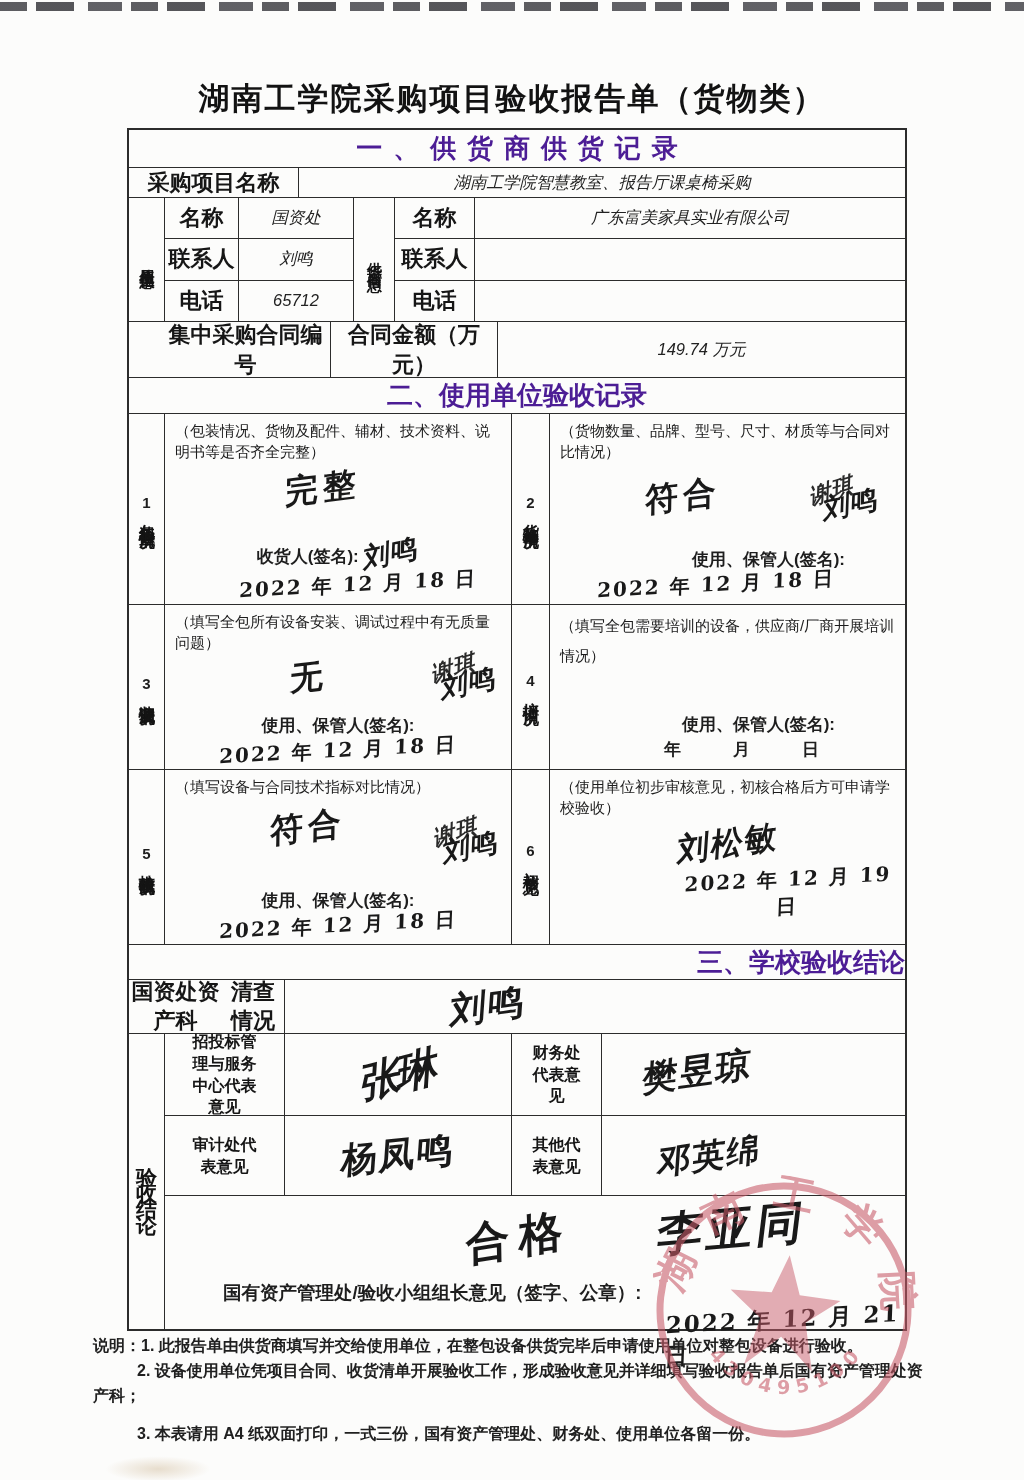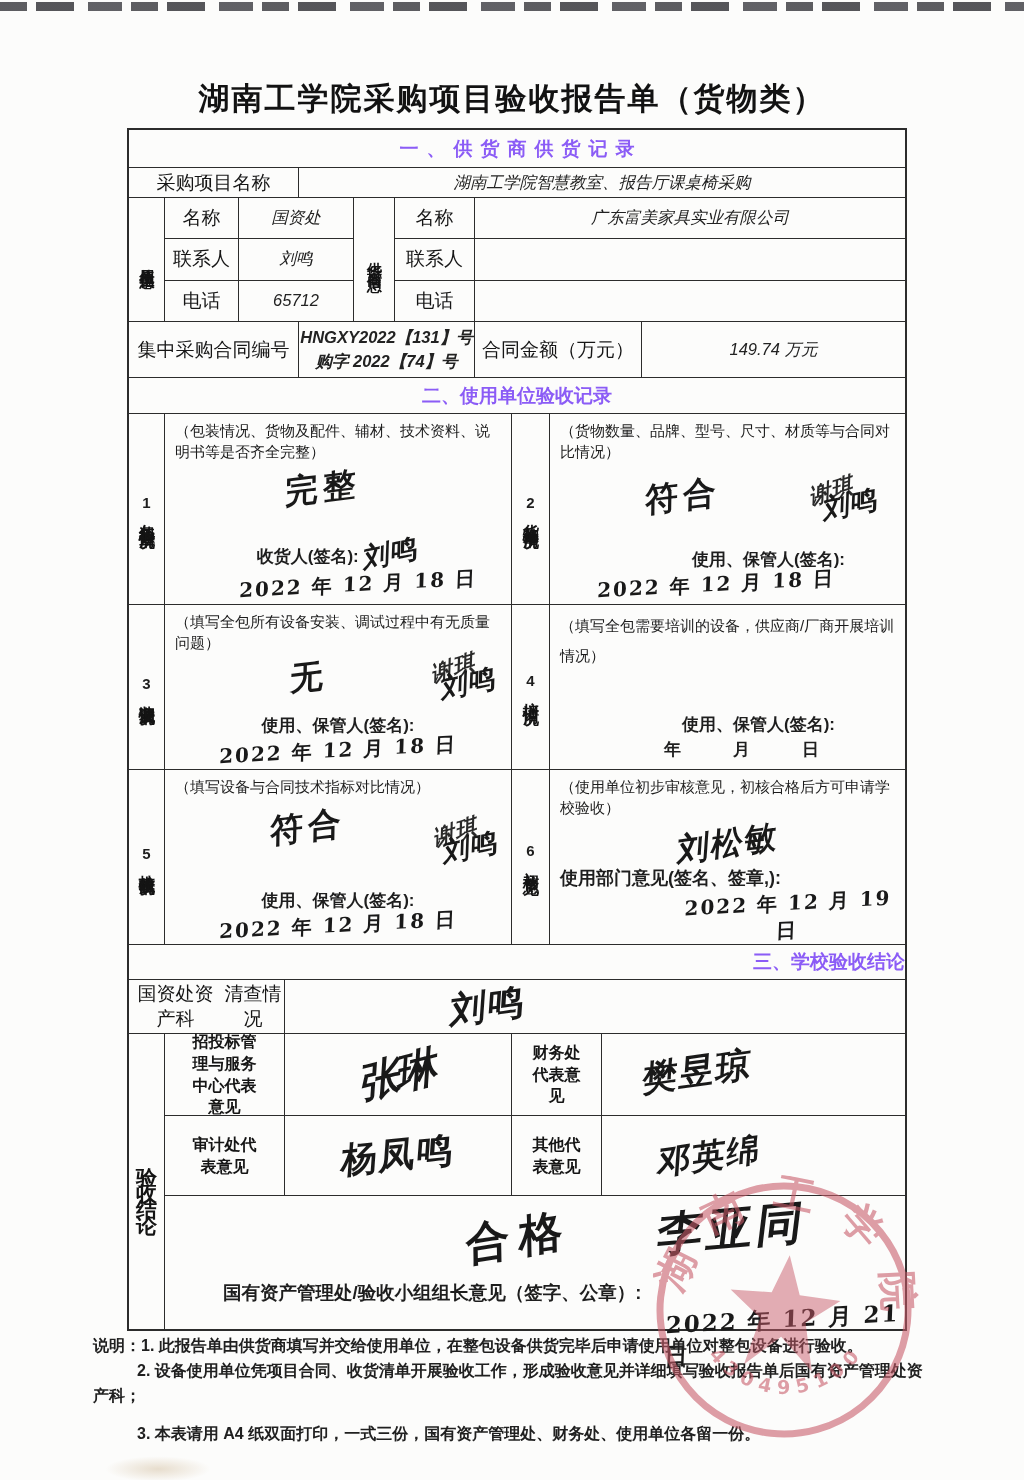--- a/index.html
+++ b/index.html
@@ -13,23 +13,23 @@
   
   .doc-title{position:absolute;top:78px;left:0;width:100%;text-align:center;
     font-size:31px;font-weight:700;letter-spacing:2px;color:#121212;}
   
   .tbl{position:absolute;left:127px;top:128px;width:776px;border:2.5px solid #2c2c2c;box-sizing:content-box;}
   .tr{display:flex;border-bottom:1.6px solid #2c2c2c;box-sizing:border-box;}
   .tr.last{border-bottom:none;}
   .td{border-right:1.6px solid #2c2c2c;box-sizing:border-box;position:relative;}
   .td.last{border-right:none;}
   .center{display:flex;align-items:center;justify-content:center;text-align:center;}
-  .sec-head{font-size:19px;font-weight:700;color:#8b5cf6;}
+  .sec-head{font-size:26px;font-weight:700;color:#4c1d95;}
   .ls-wide{letter-spacing:.42em;text-indent:.42em;}
-  .lbl{font-weight:400;font-size:19px;color:#161616;}
+  .lbl{font-weight:700;font-size:22px;color:#161616;}
   .val{font-size:16.5px;color:#222;font-style:italic;}
   .vert{writing-mode:vertical-rl;text-orientation:upright;font-weight:700;color:#141414;}
   .vcell{display:flex;flex-direction:column;align-items:center;justify-content:center;}
   .vnum{font-weight:700;font-size:15px;line-height:1.1;}
   .hint{font-size:15px;line-height:1.4;color:#1c1c1c;padding:6px 8px 0 10px;}
   .hint.tall{line-height:2.0;}
   
   .hw{display:inline-block;font-family:"DejaVu Serif",serif;font-weight:700;color:#191919;}
   .hw.result{font-size:33px;letter-spacing:5px;transform:rotate(-7deg) skewX(-8deg);}
   .hw.sig{font-size:27px;letter-spacing:1px;transform:rotate(-12deg) skewX(-14deg);}
@@ -128,27 +128,23 @@
           <div class="td center" style="width:80px;">
               <span class="lbl">电话</span>
             </div>
           <div class="td last center" style="flex:1;">
               <span class="val"></span>
             </div>
         </div>
       </div>
     </div>
 
-    <div class="tr" style="height:56px;">
+    <div class="tr" style="height:56px;padding-left:32px;">
       <div class="td center" style="width:170px;">
         <span class="lbl">集中采购合同编号</span>
-      </div>
-      <div class="td center" style="width:176px;flex-direction:column;line-height:1.45;">
-        <span class="val" style="font-weight:600;">HNGXY2022【131】号</span>
-        <span class="val" style="font-weight:600;">购字 2022【74】号</span>
       </div>
       <div class="td center" style="width:167px;">
         <span class="lbl">合同金额（万元）</span>
       </div>
       <div class="td last center" style="flex:1;">
         <span class="val">149.74 万元</span>
       </div>
     </div>
 
     <div class="tr center" style="height:36px;">
@@ -249,23 +245,20 @@
         </div>
       </div>
       <div class="td vcell" style="width:38px;">
         <span class="vnum">6</span>
         <span class="vert" style="font-size:16px;letter-spacing:3px;">初核意见</span>
       </div>
       <div class="td last block-content" style="flex:1;">
         <div class="hint">（使用单位初步审核意见，初核合格后方可申请学校验收）</div>
         <div style="text-align:center;margin-top:4px;">
           <span class="hw bigsig" style="font-size:32px;">刘松敏</span>
-        </div>
-        <div style="margin-top:auto;text-align:left;padding-left:10px;">
-          <span class="signlabel" style="font-size:18px;">使用部门意见(签名、签章,):</span>
         </div>
         <div style="text-align:center;padding:0 0 6px 120px;">
           <span class="hw date">2022 年 12 月 19 日</span>
         </div>
       </div>
     </div>
 
     <div class="tr center" style="height:35px;justify-content:flex-end;">
       <span class="sec-head">三、学校验收结论</span>
     </div>

